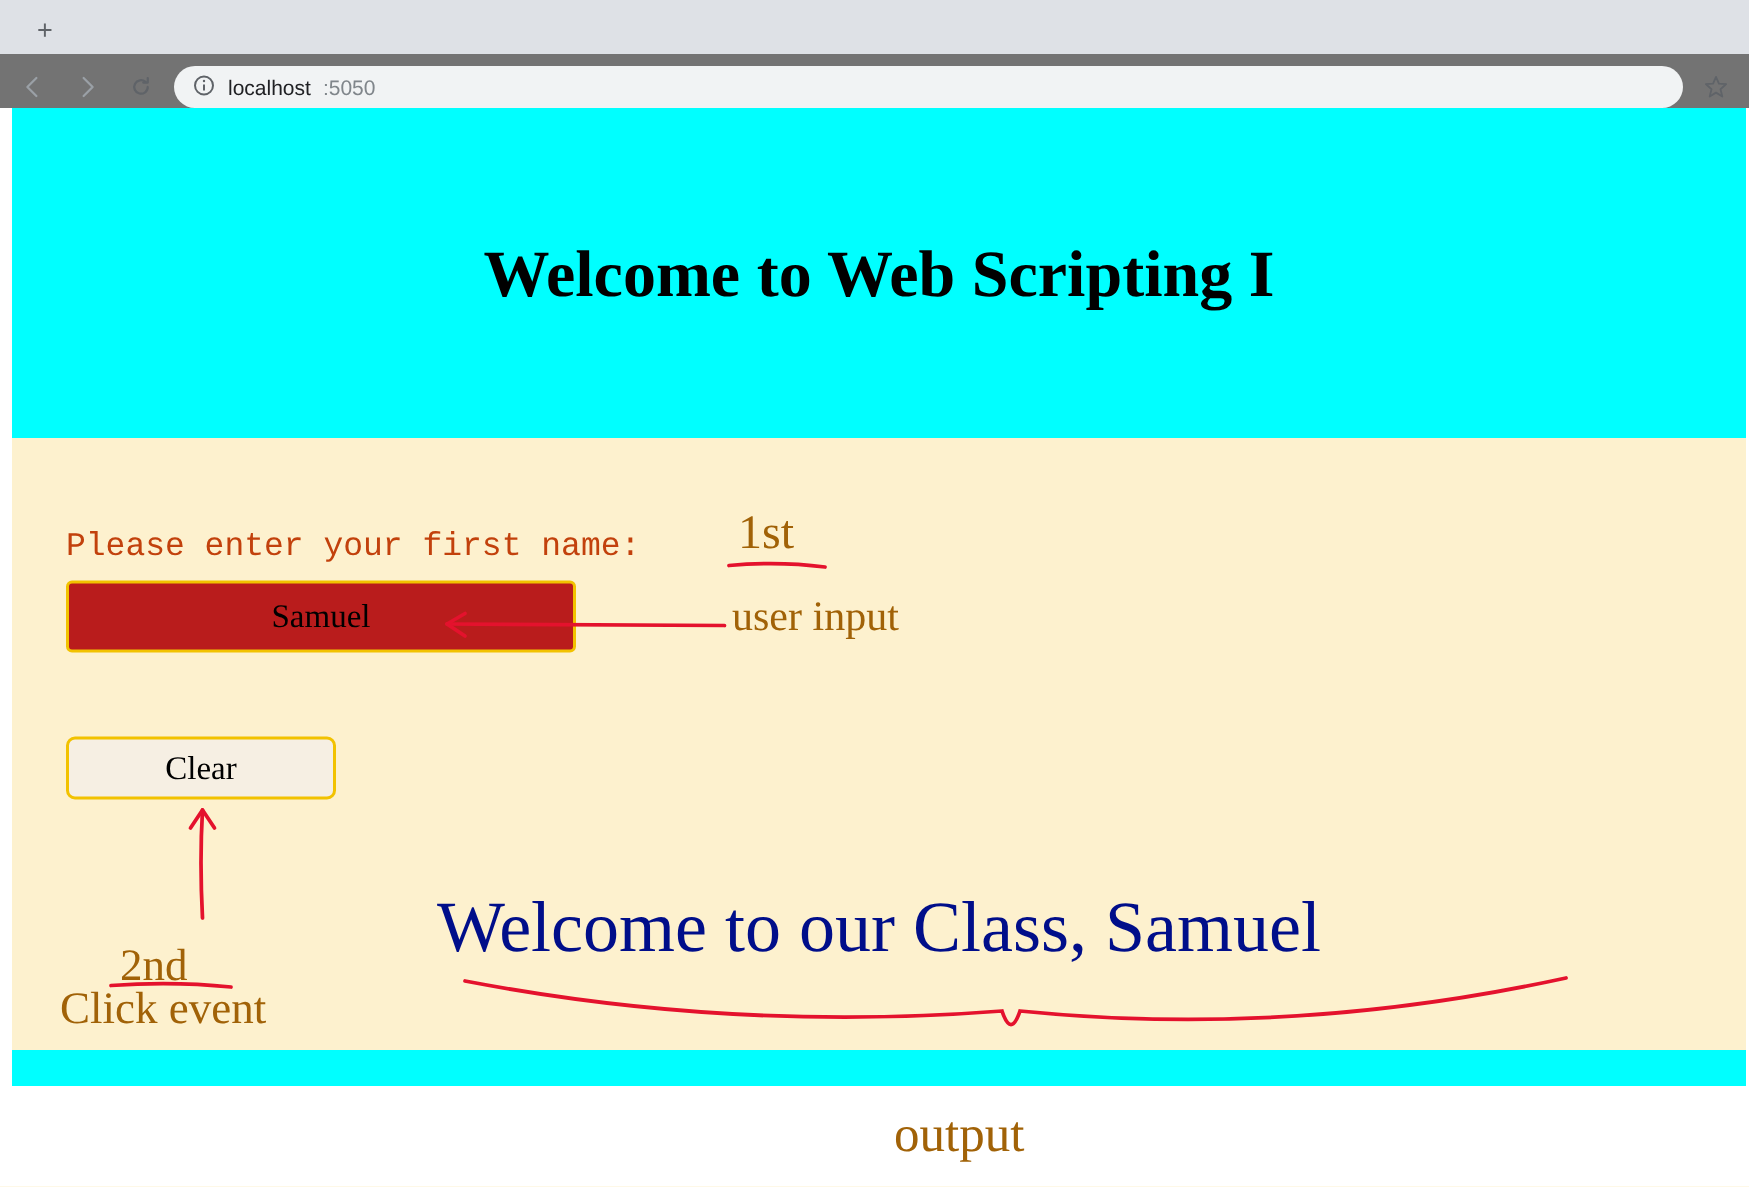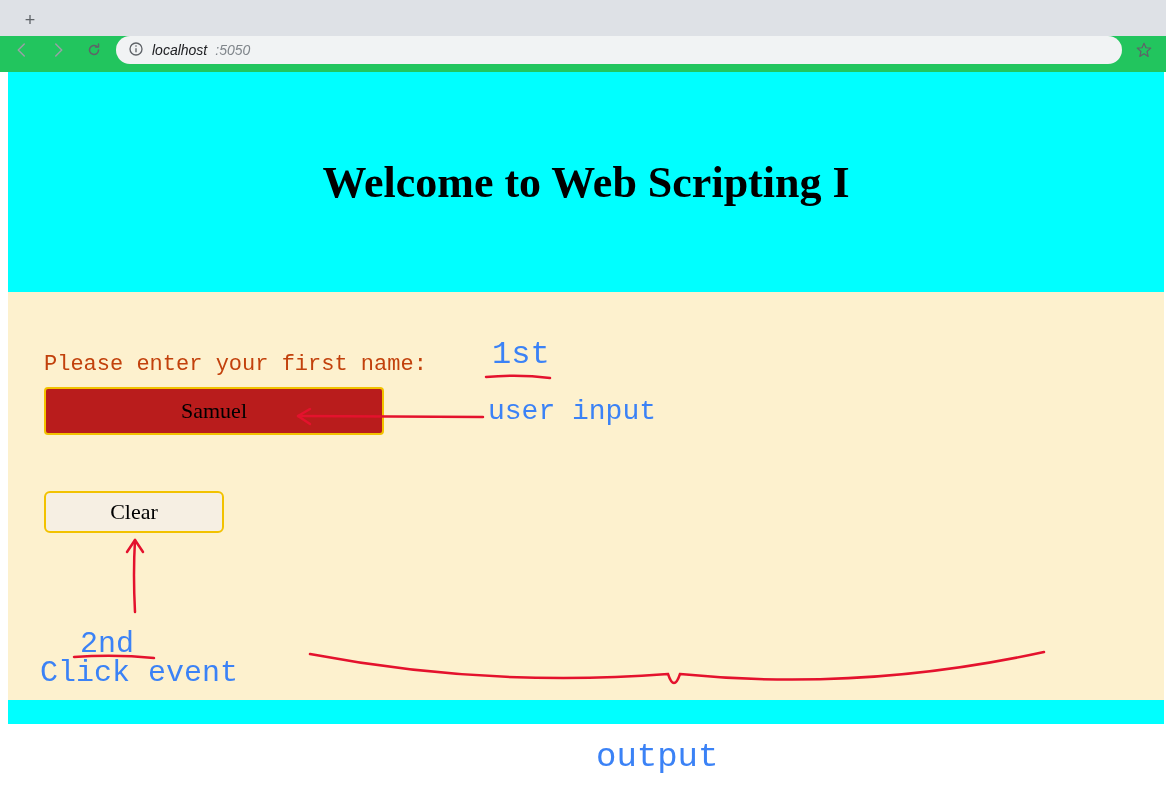--- a/index.html
+++ b/index.html
@@ -59,27 +59,26 @@
     }
     .newtab {
       width: 28px; height: 28px; margin-left: 8px; margin-bottom: 2px;
       display: inline-flex; align-items:center; justify-content:center;
       border-radius: 50%;
       color:#5f6368; font-size:18px;
       cursor: pointer;
     }
 
     .toolbar {
-      background: #22c55e;
+      background: #737373;
       height: 36px;
       display: flex;
-      align-items: flex-start;
+      align-items: flex-end;
       padding: 0 8px;
       gap: 8px;
-      font-style: italic;
     }
     .nav-btn {
       width: 28px; height:28px;
       display:inline-flex; align-items:center; justify-content:center;
       border-radius:50%;
       color:#9aa0a6;
       cursor:pointer;
     }
     .nav-btn.enabled { color:#5f6368; }
     .omnibox {
@@ -173,22 +172,22 @@
     .annotations {
       position:absolute;
       left: 8px;
       top: 72px;
       width: 1156px;
       height: 719px;
       pointer-events: none;
     }
     .anno-text {
       position:absolute;
-      font-family: Liberation Mono, monospace;
-      color: #3b82f6;
+      font-family: Liberation Serif, serif;
+      color: #a16207;
       font-size: 28px;
       white-space: nowrap;
     }
     .anno-svg { position:absolute; overflow:visible; }
     .anno-svg path, .anno-svg line { stroke:#e4122d; stroke-width:2.5; fill:none; stroke-linecap:round; }
   </style>
 </head>
 <body>
 
 <div class="browser-chrome">
@@ -235,20 +234,21 @@
   <div class="header-banner">
     <h1>Welcome to Web Scripting I</h1>
   </div>
 
   <div class="form-section">
     <div class="prompt">Please enter your first name:</div>
     <input class="name-input" type="text" value="Samuel" style="">
     <div class="btn-row">
       <button class="action-btn" style="min-width:180px;">Clear</button>
     </div>
+    <div class="output-msg">Welcome to our Class, Samuel</div>
   </div>
 
   <div class="footer-stripe"></div>
 </div>
 
 <div class="annotations">
 
   <div class="anno-text" style="left:484px; top:264px; font-size:32px;">1st</div>
   <svg class="anno-svg" style="left:476px; top:300px;" width="70" height="10">
     <path d="M2 5 Q35 2 66 6"></path>

